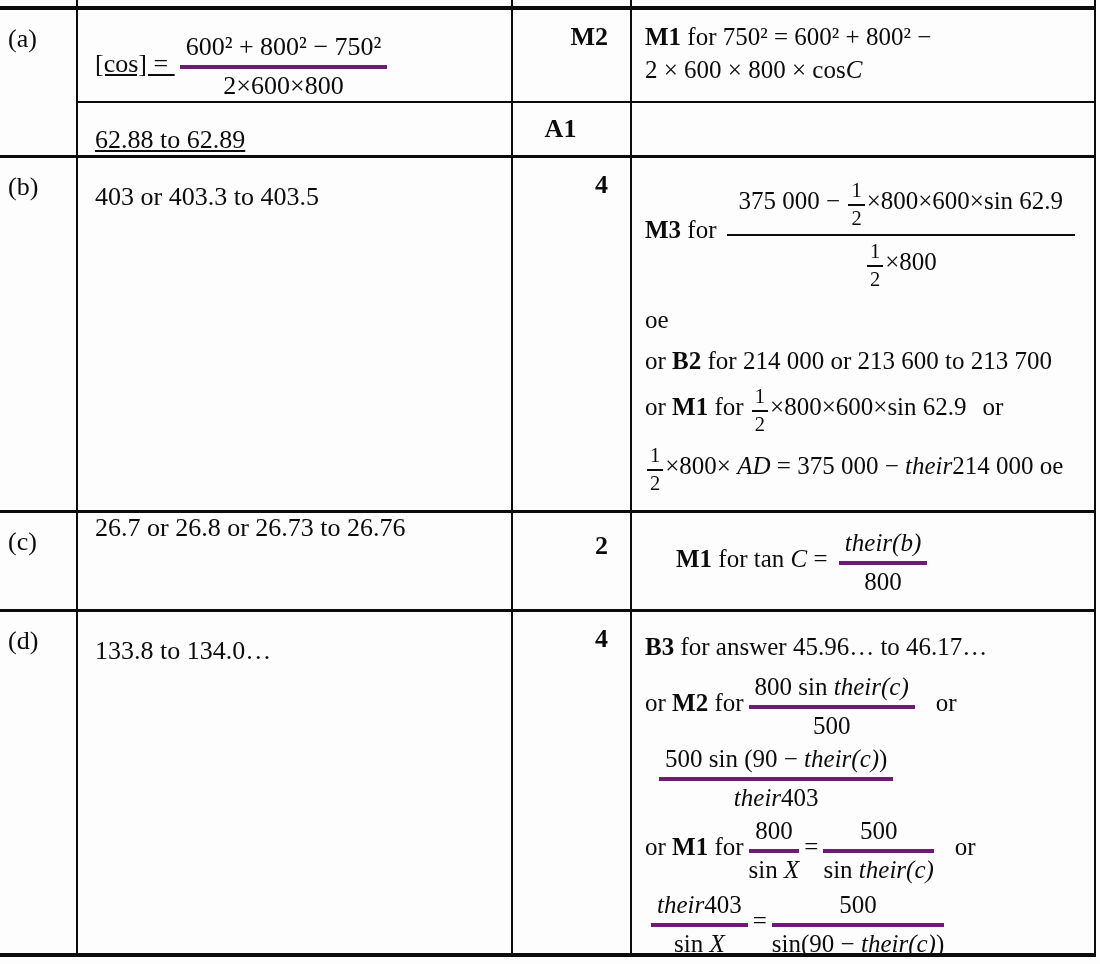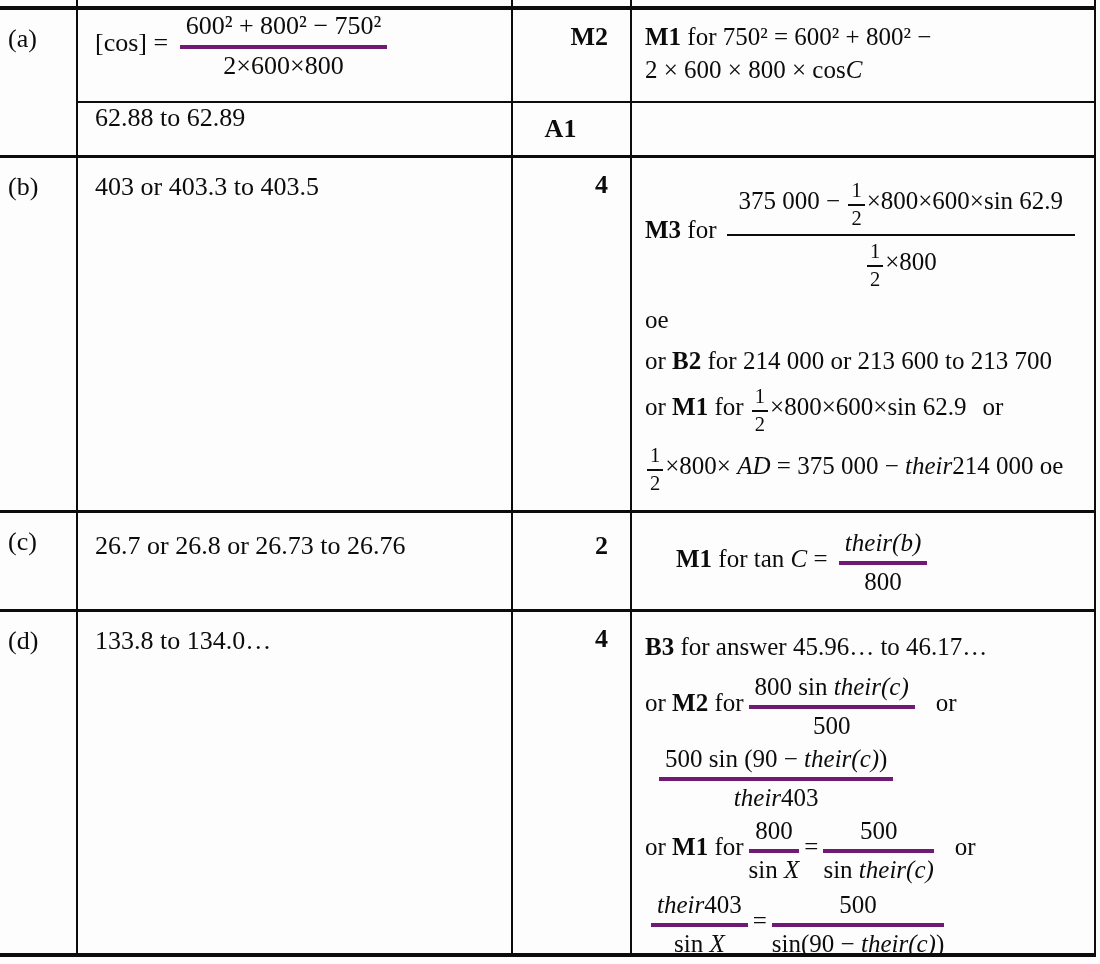--- a/index.html
+++ b/index.html
@@ -26,22 +26,22 @@
   }
   .cell { border-right: 2px solid #0c0c0c; overflow: hidden; }
 
   .hb2 { border-bottom: 2px solid #0c0c0c; }   
   .hb3 { border-bottom: 3px solid #0c0c0c; }   
 
   .label-cell { padding: 14px 0 0 8px; font-size: 26px; }
   .rspan { grid-row: 1 / 3; }
 
   .ans { font-size: 26px; padding-left: 17px; }
-  .ans-top { padding-top: 14px; }
-  .ans-mid { display: flex; align-items: flex-start; }
+  .ans-top { padding-top: 24px; }
+  .ans-mid { display: flex; align-items: flex-end; text-decoration: underline; }
 
   .mark { font-size: 26px; font-weight: bold; text-align: right; padding-right: 22px; }
   .mark-top { padding-top: 12px; }
   .mark-mid { display: flex; align-items: center; justify-content: center; font-family: Liberation Serif, serif; }
 
   .guide { font-size: 25px; padding-left: 13px; padding-right: 4px; }
   .guide-top { padding-top: 10px; }
   .guide-mid { display: flex; align-items: center; padding-left: 44px; }
 
   .gline { line-height: 33px; white-space: nowrap; }
@@ -146,21 +146,21 @@
       </div>
       <div class="gline b-l5">
         <span class="hf"><span class="fn">1</span><span class="fd">2</span></span><span>×800× </span><span class="it">AD</span><span> = 375 000 − </span><span class="it">their</span><span>214 000 oe</span>
       </div>
     </div>
 
     <div class="cell label-cell hb3">
       <span>(c)</span>
     </div>
 
-    <div class="cell ans hb3" style="padding-top:18px">
+    <div class="cell ans hb3" style="">
       <span>26.7 or 26.8 or 26.73 to 26.76</span>
     </div>
 
     <div class="cell mark hb3" style="padding-top:18px">
       <span>2</span>
     </div>
 
     <div class="cell guide guide-mid hb3">
       <span class="gline">
         <span class="bld">M1</span><span> for tan </span><span class="it">C</span><span> = </span><span class="fr"><span class="fn it">their(b)</span><span class="fd">800</span></span>

